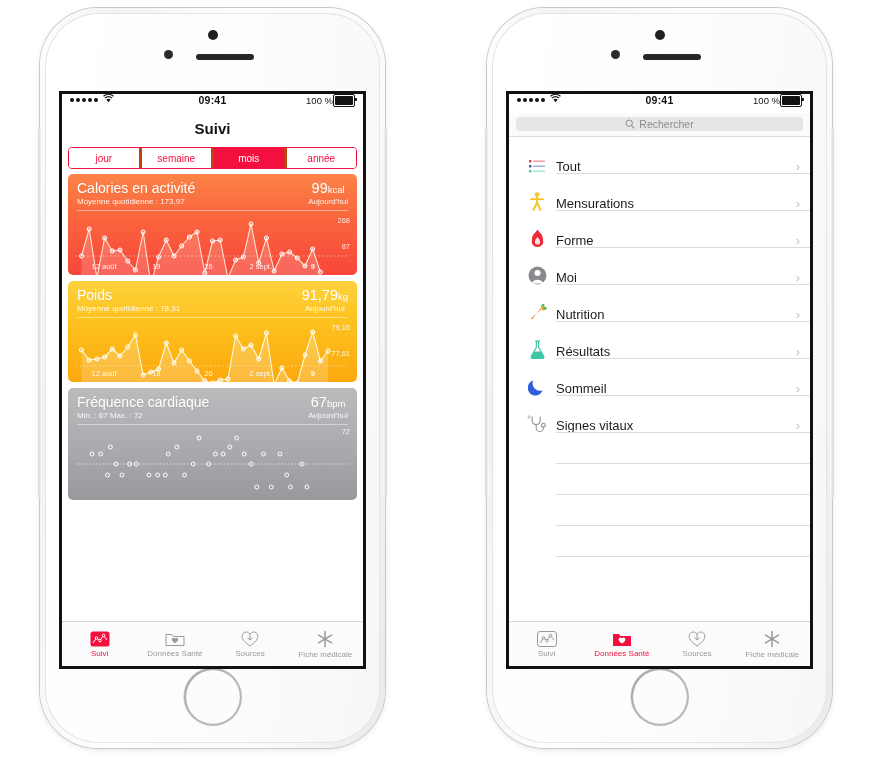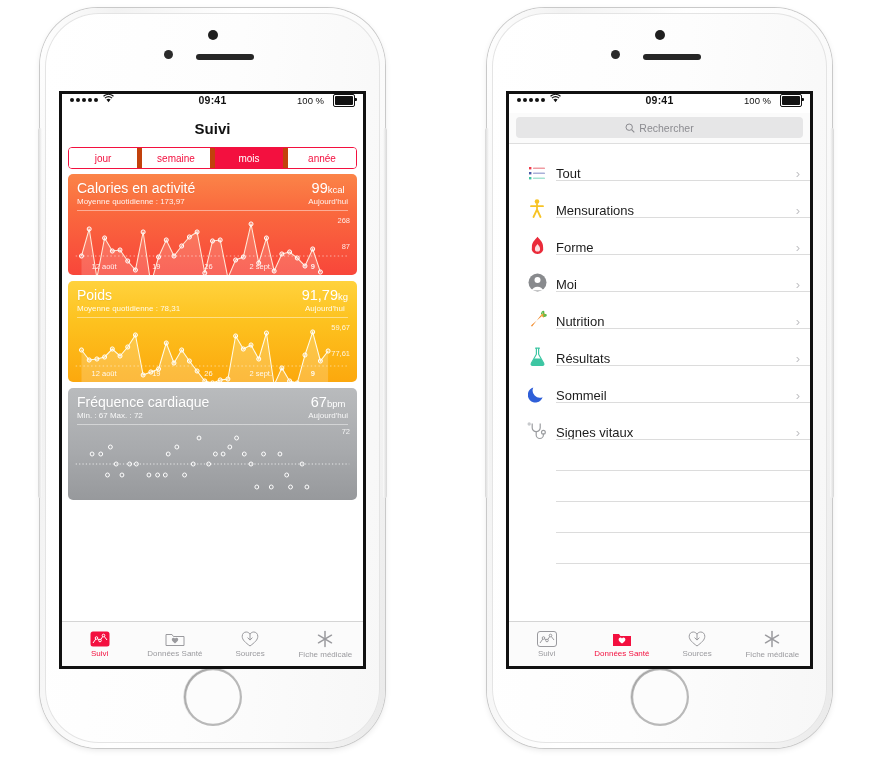--- a/index.html
+++ b/index.html
@@ -41,34 +41,34 @@
   
   .screen{position:absolute;left:22px;top:86px;width:301px;height:572px;background:#fff;overflow:hidden;
     box-shadow:0 0 0 3px #111;}
 
   
   .statusbar{height:19px;display:flex;align-items:flex-start;padding:0 8px;font-size:10px;color:#111;}
   .sb-left{display:flex;align-items:center;gap:2px;flex:1;}
   .dot{width:4px;height:4px;border-radius:50%;background:#111;display:inline-block;}
   .wifi{margin-left:3px;display:inline-block;}
   .sb-mid{font-weight:bold;font-size:10.5px;letter-spacing:.2px;}
-  .sb-right{flex:1;display:flex;align-items:center;justify-content:flex-end;gap:9px;font-size:9.5px;}
+  .sb-right{flex:1;display:flex;align-items:center;justify-content:flex-end;gap:0;font-size:9.5px;}
   .batt{width:18px;height:8.5px;border:1px solid #111;border-radius:2px;position:relative;padding:1px;}
   .batt i{display:block;height:100%;background:#111;border-radius:1px;}
   .batt:after{content:"";position:absolute;right:-3px;top:2.5px;width:1.6px;height:3.5px;background:#111;border-radius:0 1px 1px 0;}
 
   
   .navbar{height:30px;display:flex;align-items:center;justify-content:center;background:#fff;}
   .navtitle{font-size:15px;font-weight:bold;color:#111;}
 
   
   .segwrap{padding:4px 6px 5px;background:#fff;}
   .segmented{display:flex;border:1px solid #f3103f;border-radius:4px;overflow:hidden;height:20px;}
   .seg{flex:1;display:flex;align-items:center;justify-content:center;font-size:10px;color:#f3103f;
-    border-right:5px solid #c2410c;background:#fff;}
+    border-right:3px solid #c2410c;background:#fff;}
   .seg:last-child{border-right:none;}
   .seg.active{background:#f3103f;color:#fff;}
 
   
   .cards{padding:0 6px;display:flex;flex-direction:column;gap:6px;}
   .card{border-radius:5px;overflow:hidden;position:relative;height:101px;color:#fff;}
   .card.c-cal{background:linear-gradient(180deg,#fb8448 0%,#fa6a3e 35%,#f8463a 100%);}
   .card.c-weight{background:linear-gradient(180deg,#ffd23d 0%,#fdc21f 40%,#fca80d 100%);}
   .card.c-hr{background:linear-gradient(180deg,#b9bbbd 0%,#a8aaad 55%,#97999c 100%);height:112px;}
   .card-head{display:flex;justify-content:space-between;padding:6px 9px 0;}
@@ -86,21 +86,21 @@
   .ymin{bottom:24px;}
   .c-hr .ymax{top:-1px;}
   .xaxis{position:absolute;left:0;right:8px;bottom:4px;display:flex;font-size:7.5px;opacity:.9;padding:0 10px;}
   .xaxis span{flex:1;text-align:center;}
   .xaxis span:last-child{font-weight:bold;}
   svg.line{position:absolute;left:0;right:0;top:0;width:100%;height:76px;}
   .c-hr svg.line{height:66px;}
 
   
   .searchwrap{padding:4px 7px 5px;background:#fbfbfb;border-bottom:1px solid #dedede;}
-  .searchbar{height:21px;background:#e6e6e7;border-radius:4px;display:flex;align-items:center;
+  .searchbar{height:14px;background:#e6e6e7;border-radius:4px;display:flex;align-items:center;
     justify-content:center;gap:4px;color:#8b8b90;font-size:10.5px;}
 
   
   .list{background:#fff;}
   .row{display:flex;align-items:flex-end;height:37px;padding-left:9px;position:relative;}
   .row .sep{position:absolute;left:47px;right:0;bottom:0;height:1px;background:#dcdcdc;}
   .row-icon{width:38px;display:flex;align-items:center;justify-content:center;flex:0 0 38px;}
   .row-label{flex:1;font-size:13px;color:#1c1c1c;}
   .chev{color:#c2c2c5;font-size:13px;padding-right:10px;}
   .row.empty{height:31px;}
@@ -238,21 +238,21 @@
               <div class="c-title">Poids</div>
               <div class="c-sub">Moyenne quotidienne : 78,31</div>
             </div>
             <div class="c-right">
               <div class="c-val"><span>91,79</span><span class="unit">kg</span></div>
               <div class="c-when">Aujourd'hui</div>
             </div>
           </div>
           <div class="c-rule"></div>
           <div class="plot">
-            <div class="ymax">59,67</div>
+            <div class="ymax">79,15</div>
             <div class="ymin">77,61</div>
             <svg class="line" viewBox="0 0 300 76" preserveAspectRatio="none">
               <line x1="8" y1="43" x2="292" y2="43" stroke="rgba(255,255,255,.5)" stroke-width="1" stroke-dasharray="1.5 2.5"></line>
               <polygon points="14,27 22,37 30,36 38,34 46,26 54,33 62,24 70,12 78,52 86,49 94,46 102,20 110,40 118,27 126,38 134,48 142,58 150,60 158,57 166,56 174,13 182,26 190,22 198,36 206,10 214,62 222,45 230,58 238,60 246,32 254,9 262,38 270,28 270,76 14,76" fill="rgba(255,255,255,.20)"></polygon>
               <polyline points="14,27 22,37 30,36 38,34 46,26 54,33 62,24 70,12 78,52 86,49 94,46 102,20 110,40 118,27 126,38 134,48 142,58 150,60 158,57 166,56 174,13 182,26 190,22 198,36 206,10 214,62 222,45 230,58 238,60 246,32 254,9 262,38 270,28" fill="none" stroke="#fffbe6" stroke-width="1.1"></polyline>
               <g fill="rgba(255,255,255,.25)" stroke="#fff" stroke-width="1">
                 <circle cx="14" cy="27" r="2.1"></circle>
                   <circle cx="22" cy="37" r="2.1"></circle>
                   <circle cx="30" cy="36" r="2.1"></circle>
                   <circle cx="38" cy="34" r="2.1"></circle>

